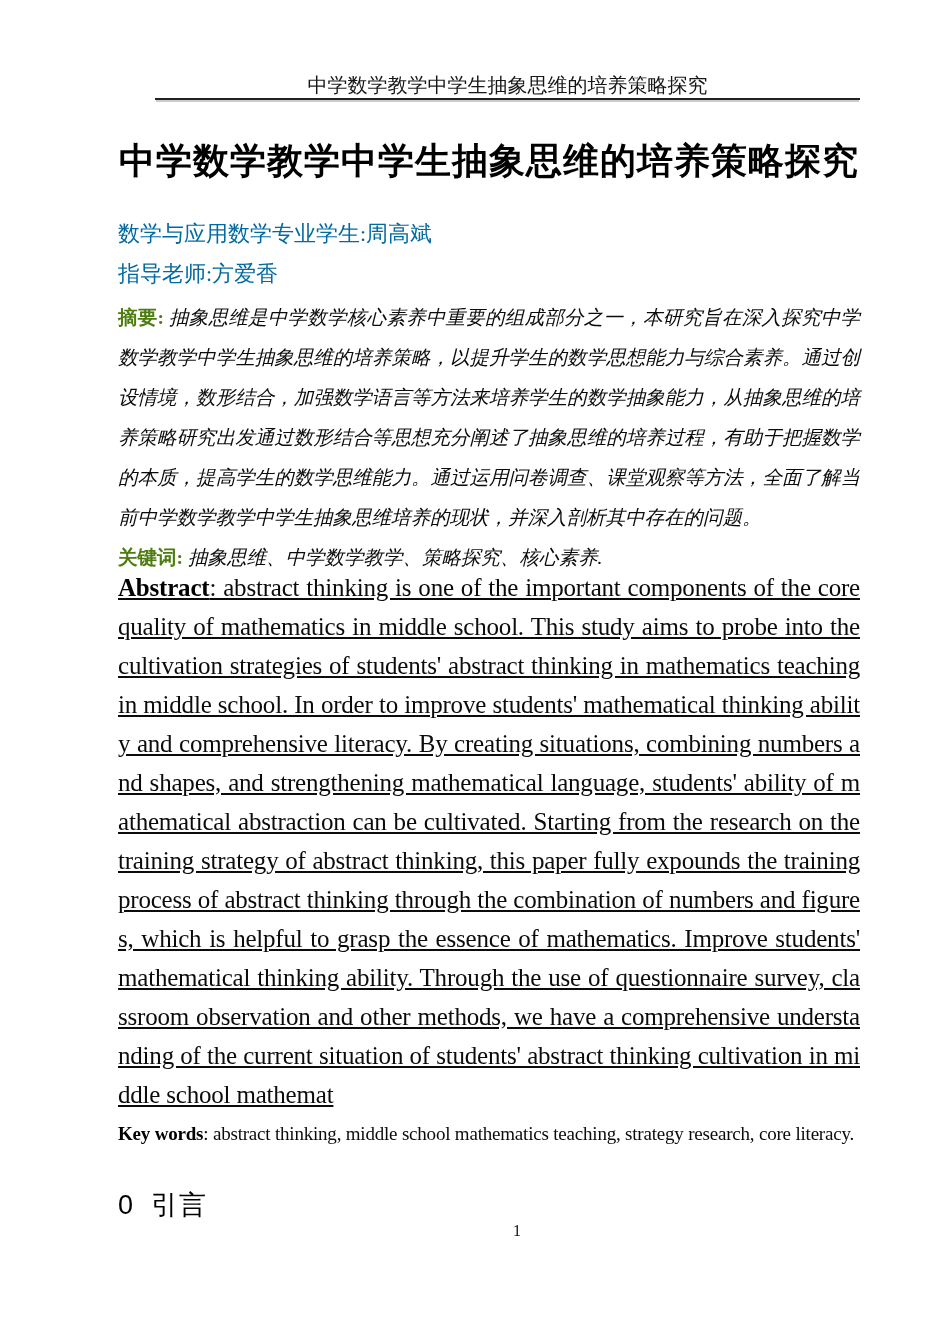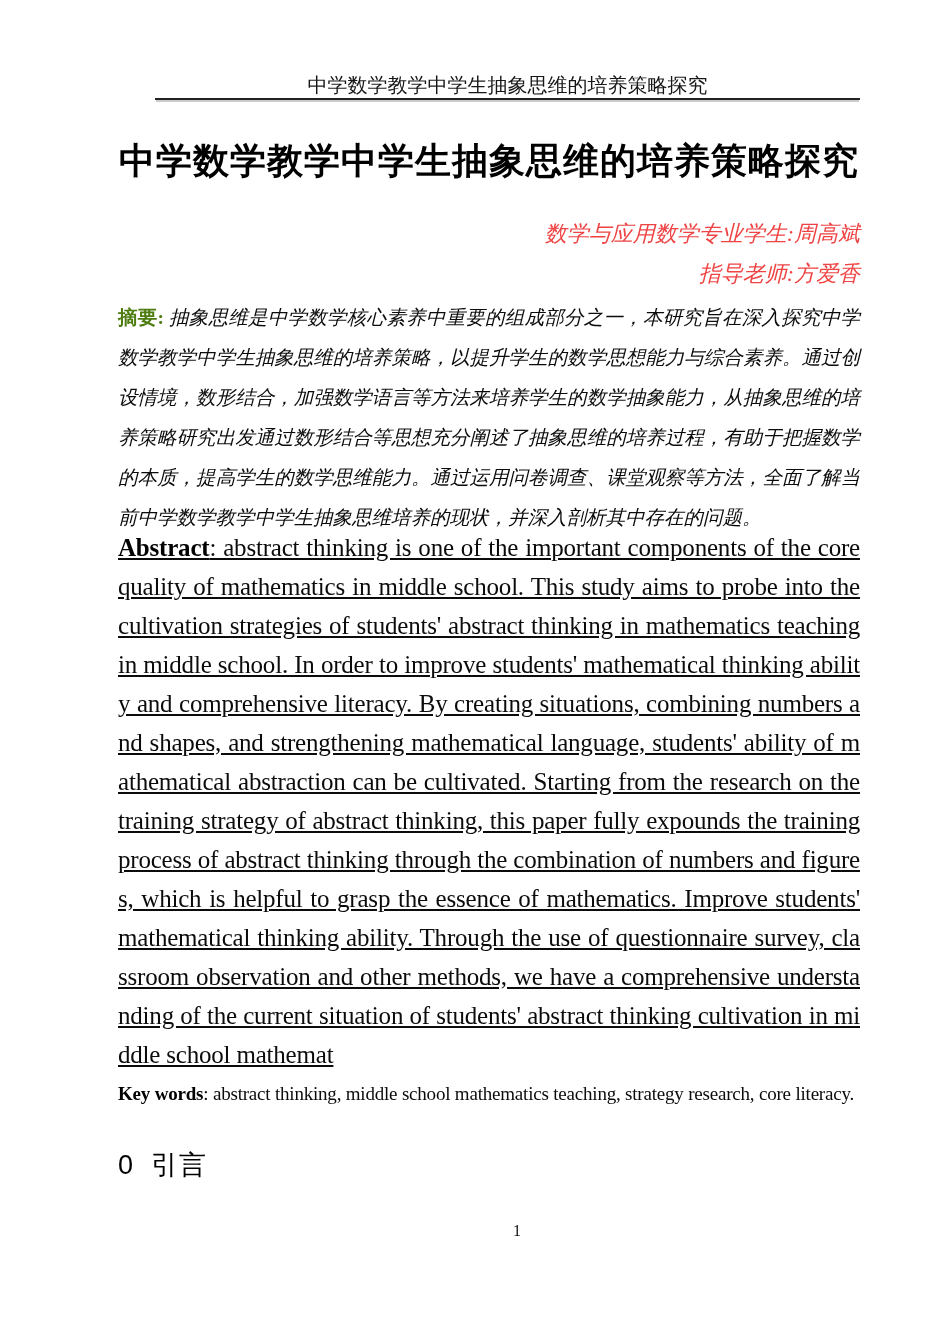--- a/index.html
+++ b/index.html
@@ -28,25 +28,24 @@
     margin: 38px 0 0 0;
     font-family: "Liberation Sans", sans-serif;
     font-weight: 700;
     font-size: 36px;
     line-height: 46px;
     letter-spacing: 1px;
     text-align: center;
     color: #000000;
   }
   .author-line {
-    text-align: right;
+    text-align: left;
     font-size: 22px;
     line-height: 40px;
-    font-style: italic;
-    color: #ef4444;
+    color: #0369a1;
   }
   .author-line.first { margin-top: 30px; }
   p { margin: 0; }
   .abstract-cn {
     margin-top: 4px;
     font-size: 19.5px;
     line-height: 40px;
     text-align: justify;
     color: #0b0b0b;
   }
@@ -110,20 +109,21 @@
   </div>
 
   <h1 class="doc-title">中学数学教学中学生抽象思维的培养策略探究</h1>
 
   <div class="author-line first">数学与应用数学专业学生:周高斌</div>
 
   <div class="author-line">指导老师:方爱香</div>
 
   <p class="abstract-cn"><span class="cn-label">摘要: </span><span class="kaiti">抽象思维是中学数学核心素养中重要的组成部分之一，本研究旨在深入探究中学数学教学中学生抽象思维的培养策略，以提升学生的数学思想能力与综合素养。通过创设情境，数形结合，加强数学语言等方法来培养学生的数学抽象能力，从抽象思维的培养策略研究出发通过数形结合等思想充分阐述了抽象思维的培养过程，有助于把握数学的本质，提高学生的数学思维能力。通过运用问卷调查、课堂观察等方法，全面了解当前中学数学教学中学生抽象思维培养的现状，并深入剖析其中存在的问题。</span></p>
 
+  <p class="keywords-cn"><span class="cn-label">关键词: </span><span class="kaiti">抽象思维、中学数学教学、策略探究、核心素养.</span></p>
 
   <p class="abstract-en"><span class="en-label">Abstract</span><span>: abstract thinking is one of the important components of the core quality of mathematics in middle school. This study aims to probe into the cultivation strategies of students' abstract thinking in mathematics teaching in middle school. In order to improve students' mathematical thinking ability and comprehensive literacy. By creating situations, combining numbers and shapes, and strengthening mathematical language, students' ability of mathematical abstraction can be cultivated. Starting from the research on the training strategy of abstract thinking, this paper fully expounds the training process of abstract thinking through the combination of numbers and figures, which is helpful to grasp the essence of mathematics. Improve students' mathematical thinking ability. Through the use of questionnaire survey, classroom observation and other methods, we have a comprehensive understanding of the current situation of students' abstract thinking cultivation in middle school mathemat</span></p>
 
   <p class="keywords-en"><span class="en-label">Key words</span><span>: abstract thinking, middle school mathematics teaching, strategy research, core literacy.</span></p>
 
   <h2 class="section-heading">0&nbsp; 引言</h2>
 
   <div class="page-number">1</div>
 
 </div>

